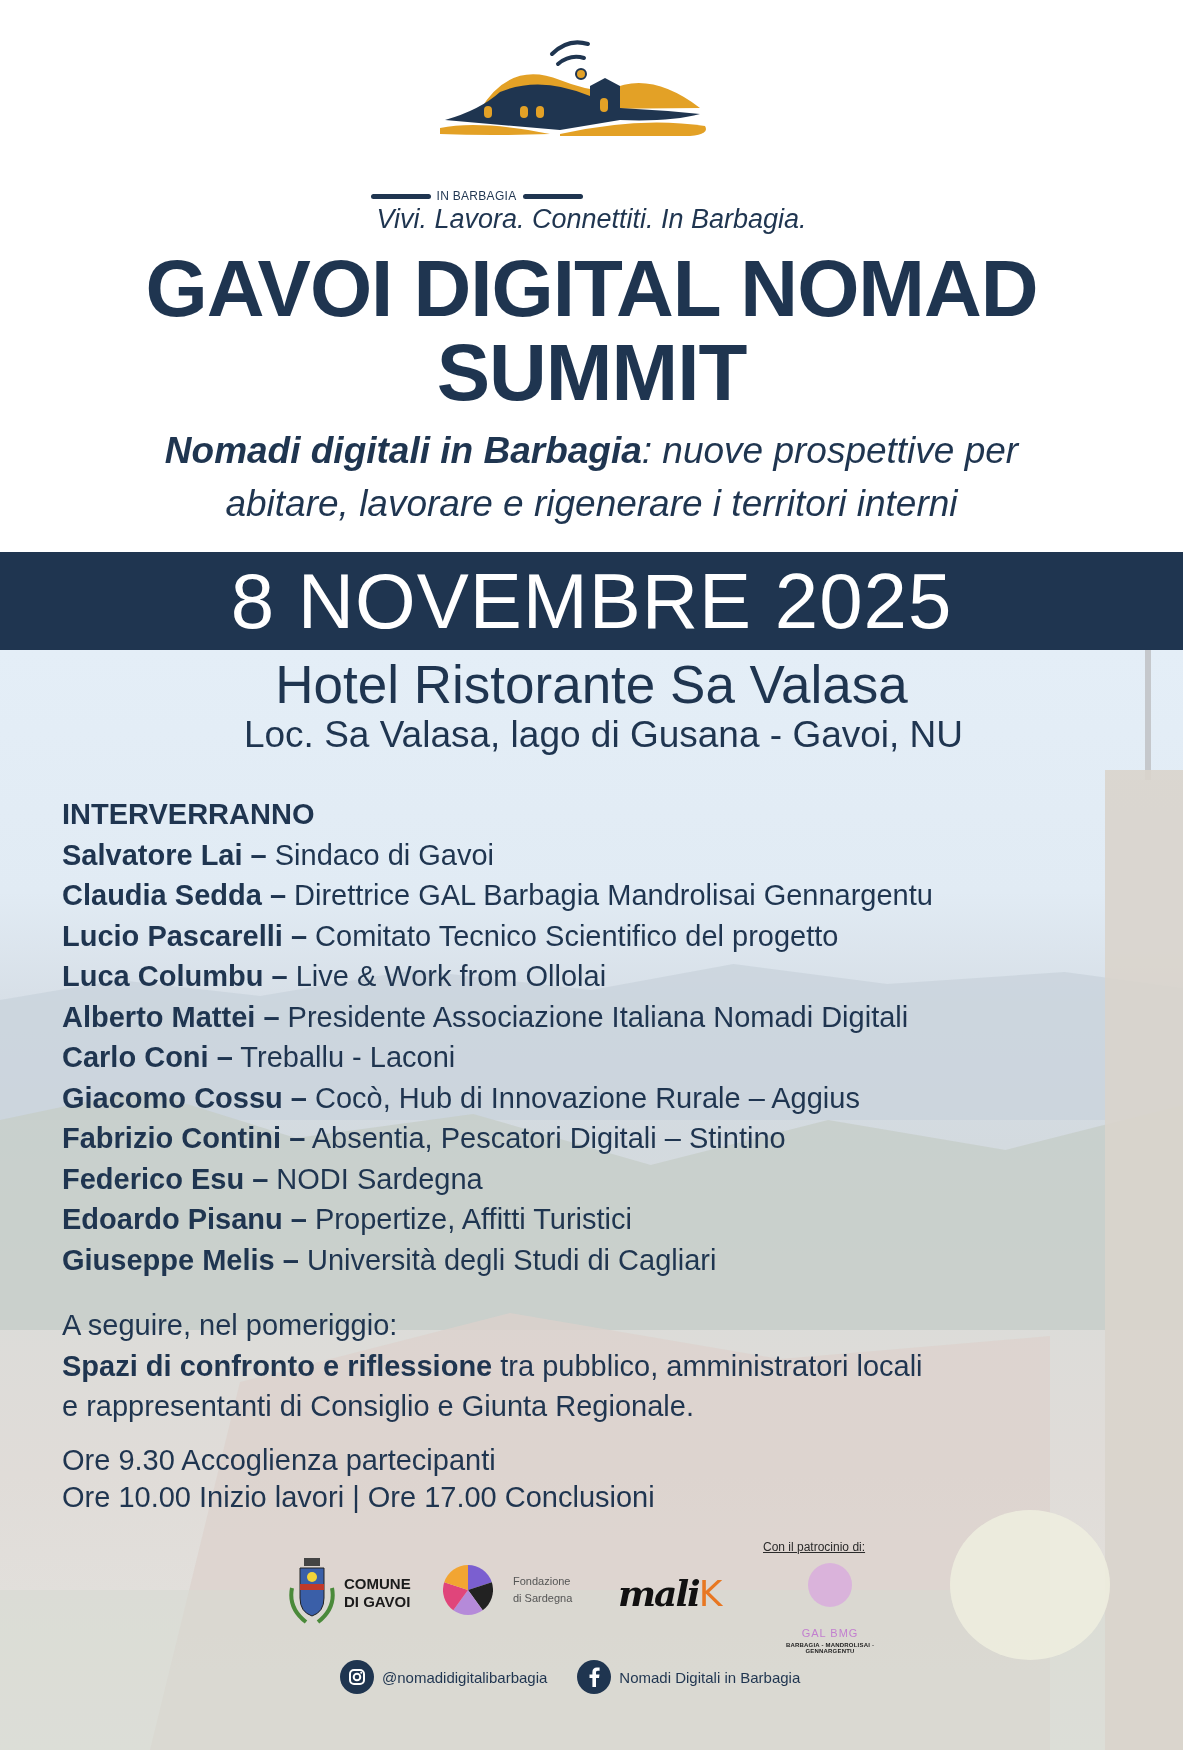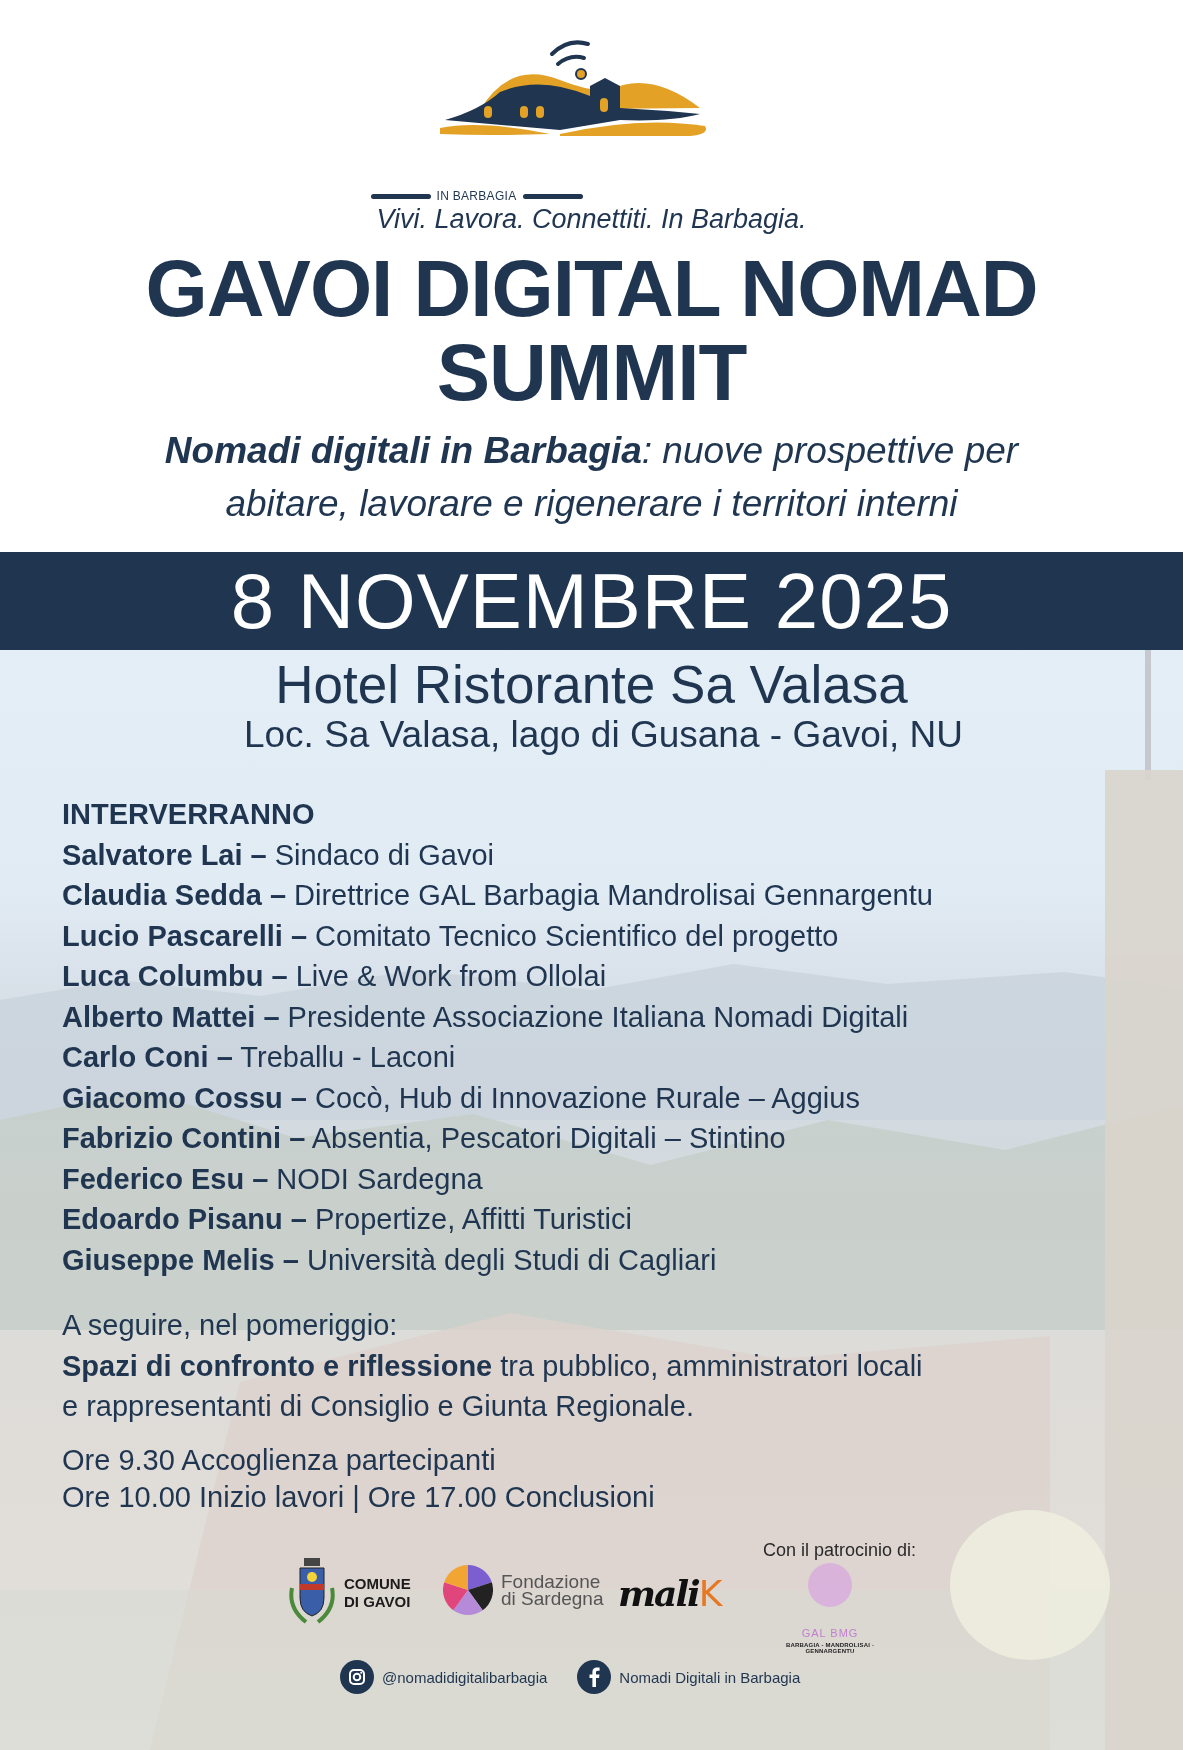--- a/index.html
+++ b/index.html
@@ -42,26 +42,26 @@
   .venue { position: absolute; left: 0; width: 1183px; top: 654px; text-align: center; font-size: 53px; color: #1f3550; }
   .address { position: absolute; left: 0; width: 1183px; top: 714px; text-align: center; font-size: 37px; color: #1f3550; margin-left: 12px; }
 
   .speakers { position: absolute; left: 62px; top: 794px; font-size: 29px; line-height: 40.5px; color: #1f3550; }
   .speakers .hdr { font-weight: 700; }
   .speakers .row b { font-weight: 700; }
 
   .afternoon { position: absolute; left: 62px; top: 1305px; font-size: 29px; line-height: 40.5px; color: #1f3550; }
   .afternoon b { font-weight: 700; }
   .schedule { position: absolute; left: 62px; top: 1442px; font-size: 29px; line-height: 37px; color: #1f3550; }
-  .patron-label { position: absolute; left: 763px; top: 1540px; font-size: 18px; color: #2a2a2a; }
+  .patron-label { position: absolute; left: 763px; top: 1540px; font-size: 12px; color: #2a2a2a; text-decoration: underline; }
   .logo-gavoi { position: absolute; left: 286px; top: 1558px; display: flex; align-items: center; gap: 6px; }
   .crest { width: 52px; height: 70px; position: relative; }
   .gavoi-text { font-weight: 700; font-size: 15px; line-height: 18px; color: #1b1b1b; }
   .logo-fond { position: absolute; left: 443px; top: 1565px; display: flex; align-items: center; gap: 8px; }
-  .fond-text { font-size: 19px; line-height: 17px; color: #555; }
+  .fond-text { font-size: 11px; line-height: 17px; color: #555; margin-left: 12px; }
   .logo-malik { position: absolute; left: 618px; top: 1572px; font-style: italic; font-weight: 700; font-size: 36px; color: #111; letter-spacing: -2px; font-family: "DejaVu Serif", serif; }
   .logo-malik .k { color: #e87722; font-style: normal; font-family: "DejaVu Sans", sans-serif; font-weight: 400; }
   .logo-gal { position: absolute; left: 770px; top: 1563px; width: 120px; text-align: center; }
   .gal-flower { width: 44px; height: 44px; margin: 0 auto; border-radius: 50%; background: #d8aadd; opacity: 0.8; position: relative; }
   .gal-name { font-size: 11px; color: #c27fcf; margin-top: 20px; letter-spacing: 1px; }
   .gal-sub { font-size: 6px; font-weight: 700; color: #222; margin-top: 3px; letter-spacing: 0.2px; }
 
   
   .socials { position: absolute; left: 340px; top: 1660px; display: flex; align-items: center; gap: 30px; }
   .social { display: flex; align-items: center; gap: 8px; }

